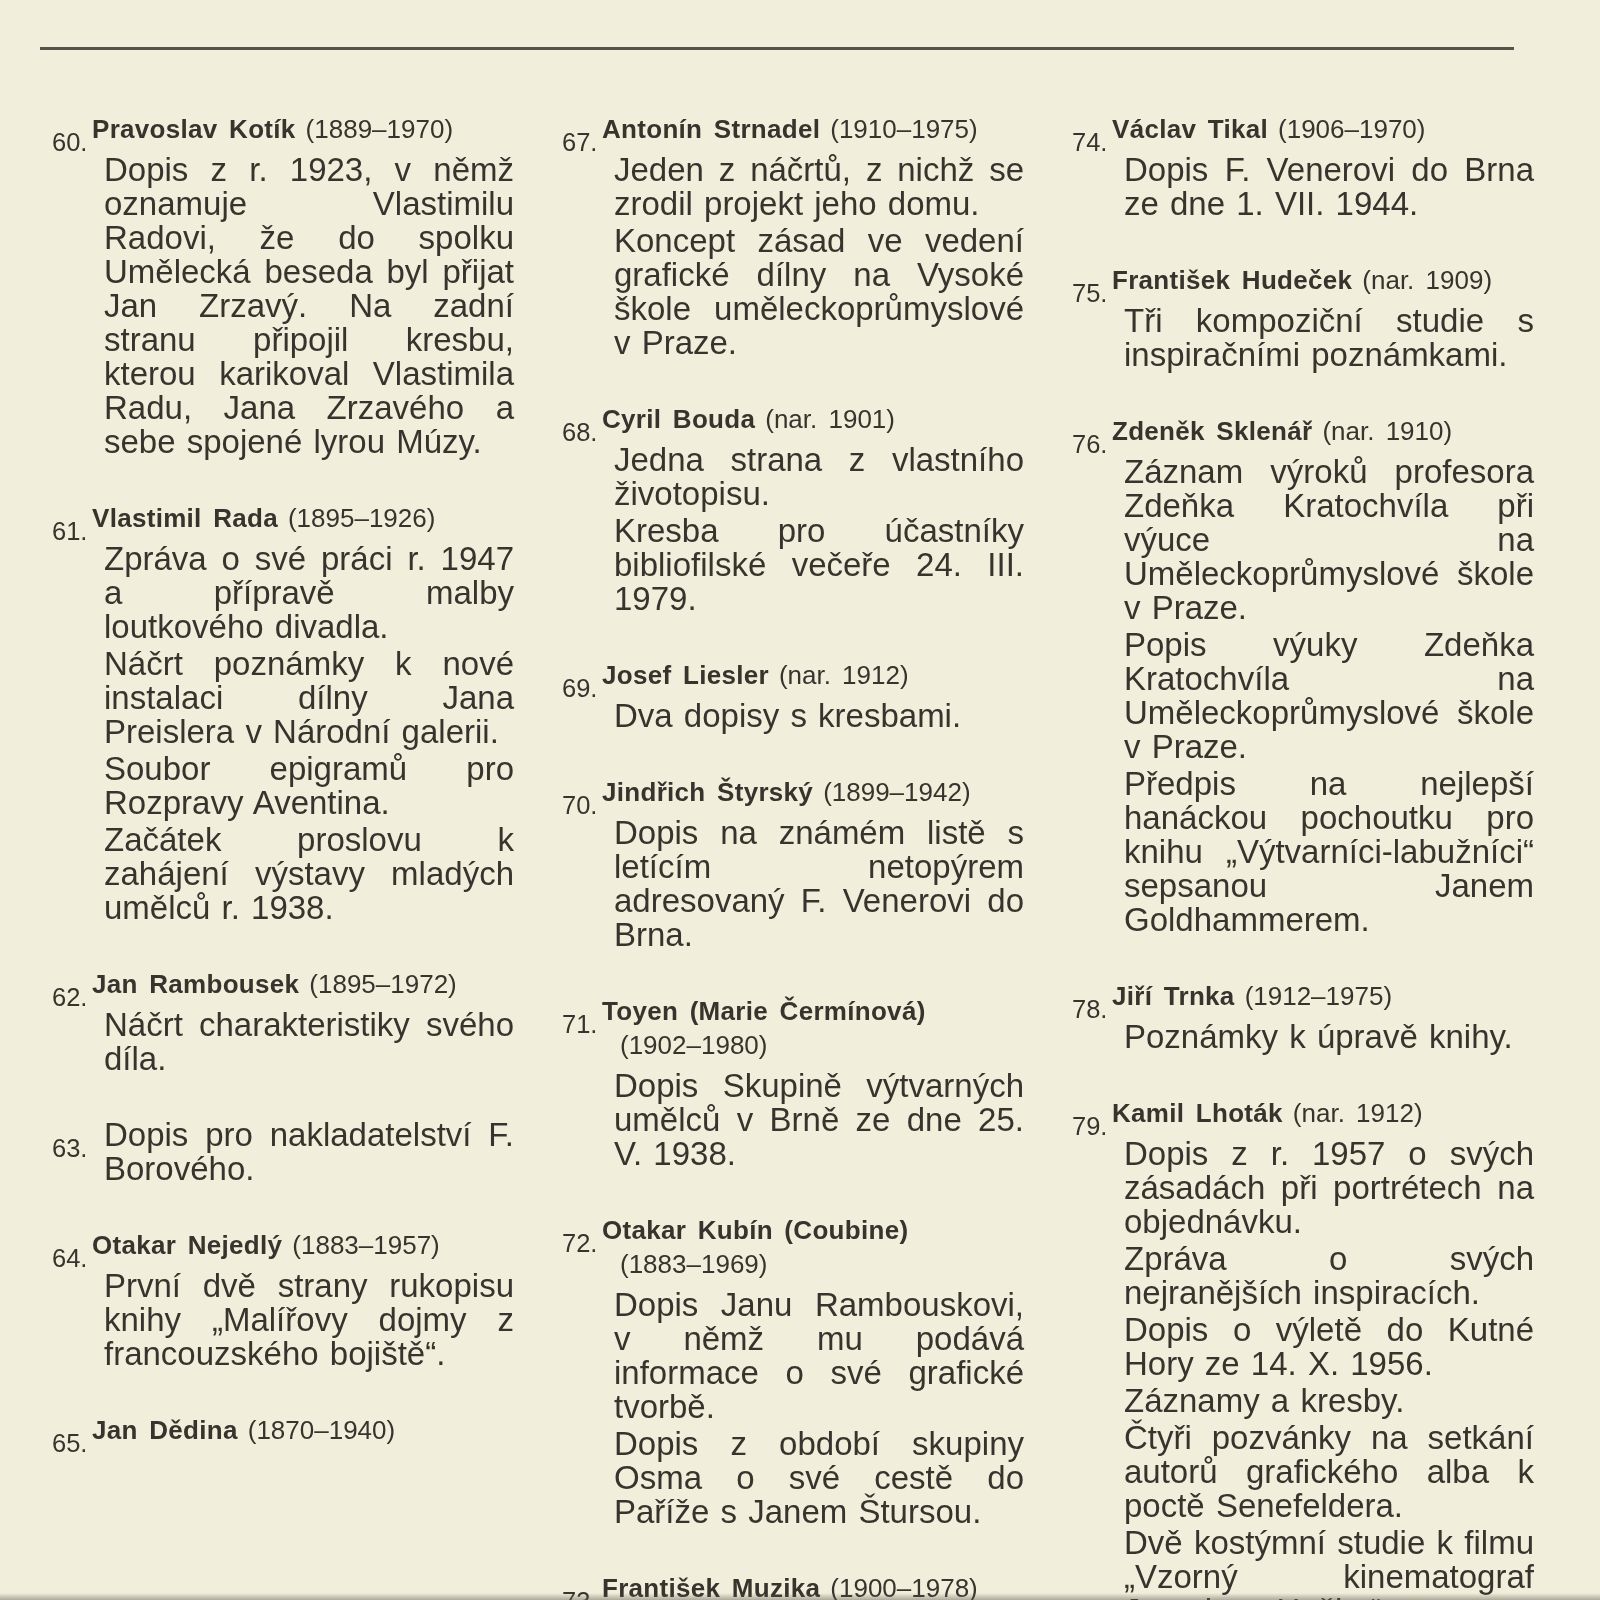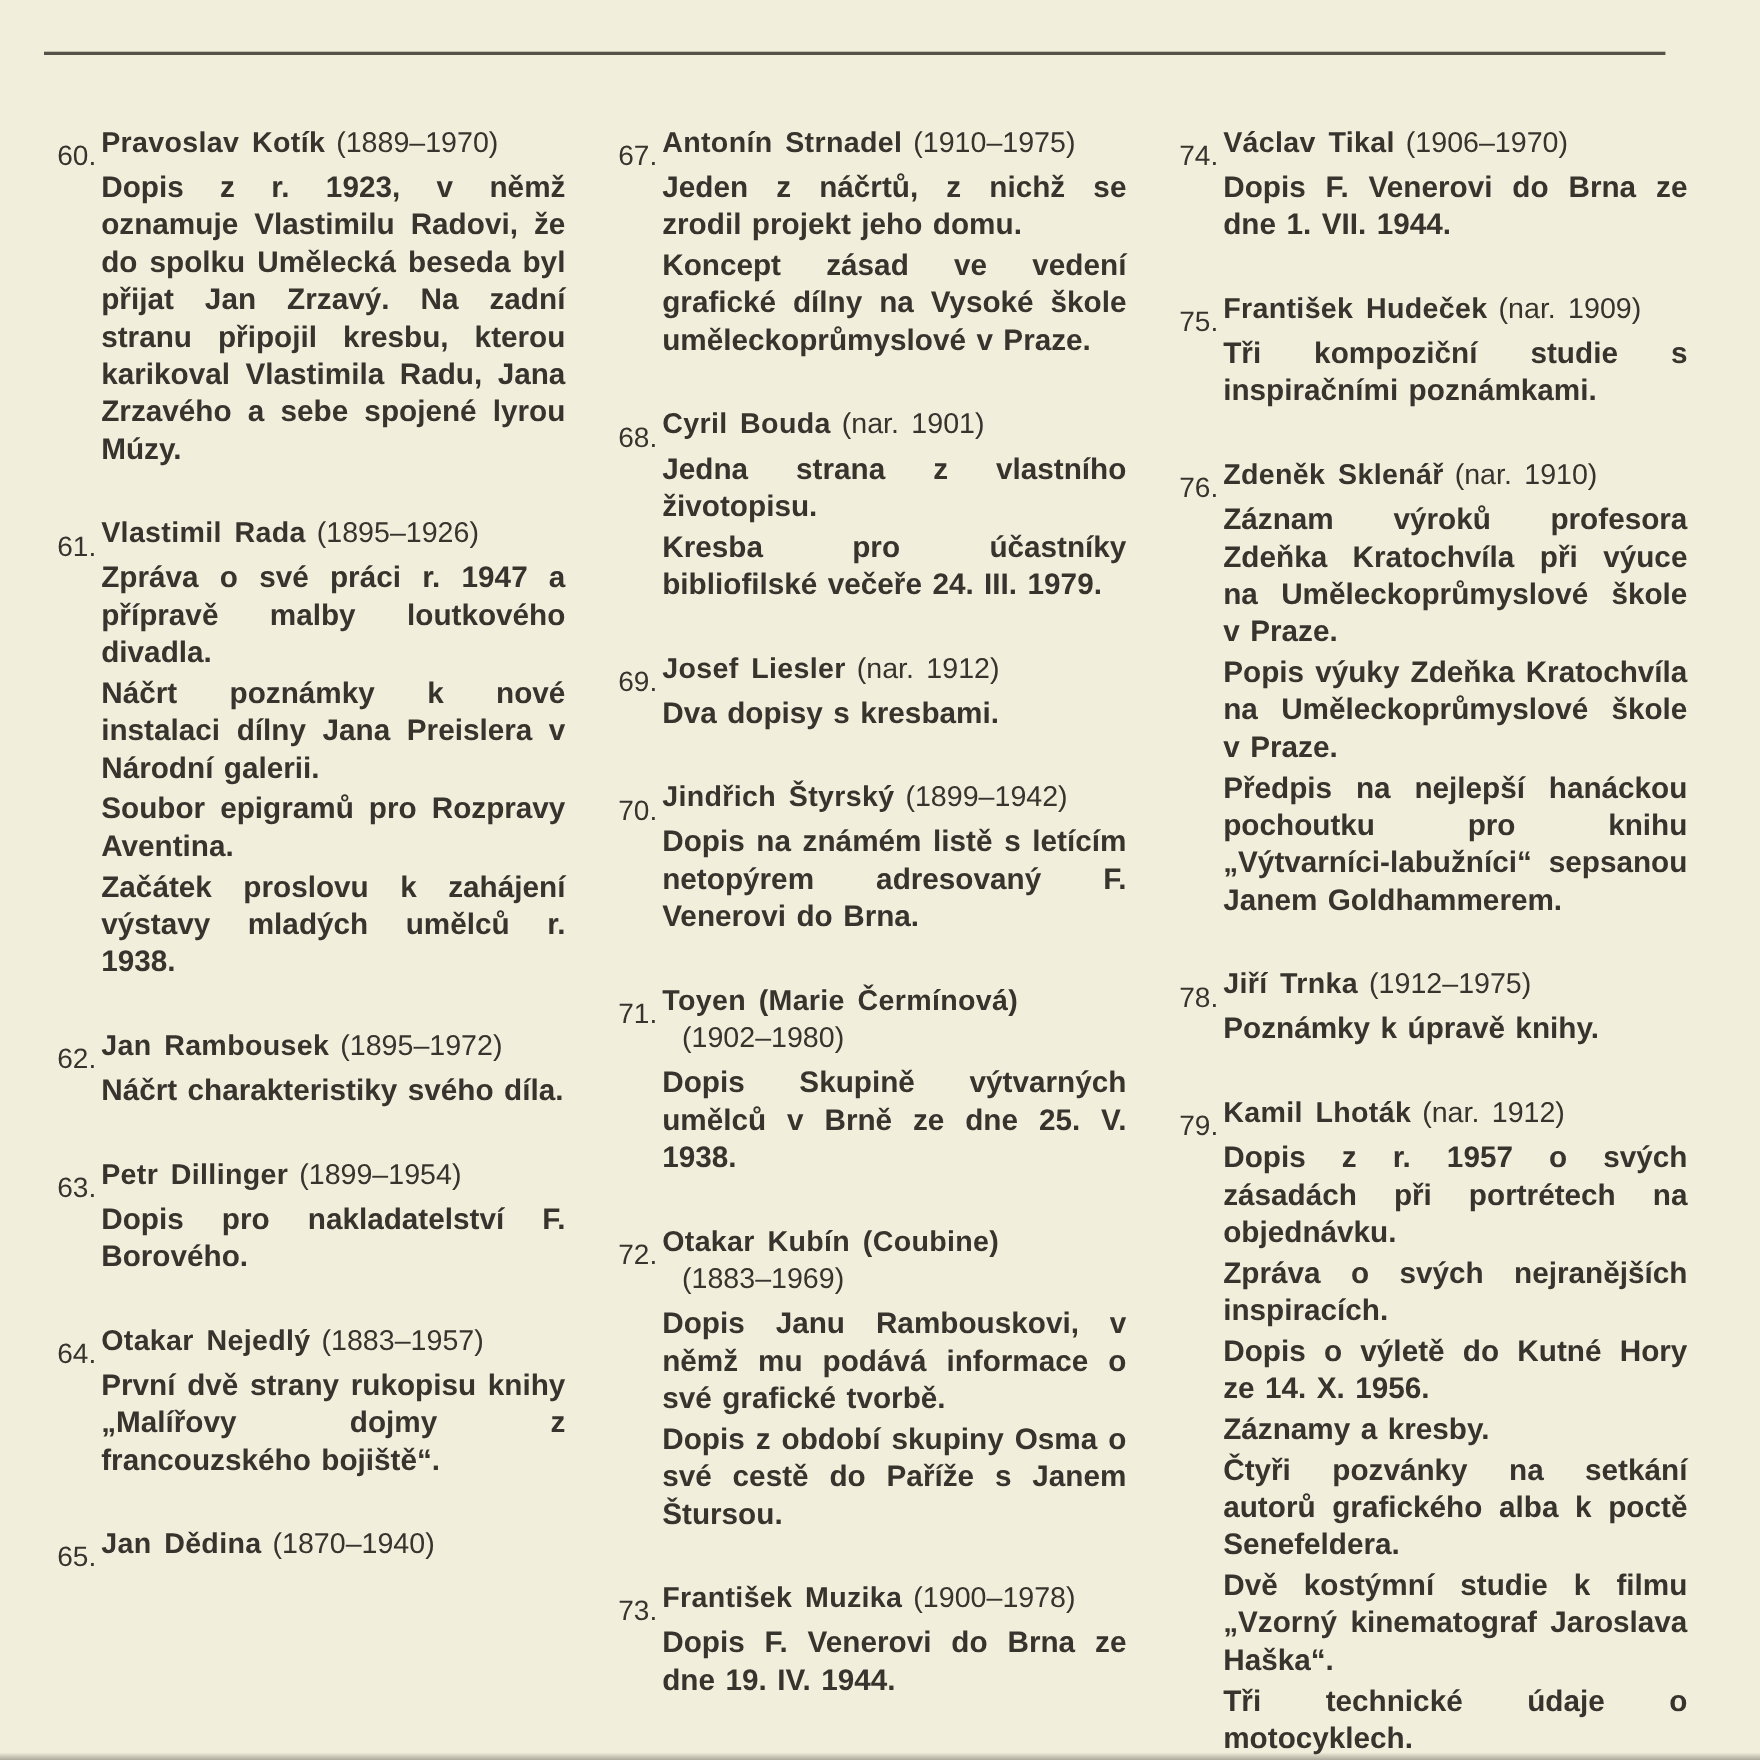--- a/index.html
+++ b/index.html
@@ -54,26 +54,25 @@
     line-height: 34px;
     word-spacing: 4px;
   }
   .entry-name {
     font-weight: bold;
     letter-spacing: 0.3px;
   }
   .entry-dates { margin-left: 10px; }
   .entry-dates.block { display: block; margin-left: 18px; }
   .para {
-    margin: 0 0 3px 0;
-    font-size: 27px;
+    margin: 0 0 3px 12px;
+    font-size: 33px;
     line-height: 34px;
     text-align: justify;
     word-spacing: 2px;
-    font-weight: bold;
   }
   .para:last-child { margin-bottom: 0; }
   .bottom-edge {
     position: absolute;
     left: 0;
     bottom: 0;
     width: 100%;
     height: 7px;
     background: linear-gradient(to bottom, rgba(90,86,75,0), rgba(90,86,75,0.45));
   }
@@ -104,21 +103,20 @@
   </article>
       <article class="entry">
     <span class="entry-number">62.</span>
     <h3 class="entry-heading"><span class="entry-name">Jan Rambousek</span><span class="entry-dates">(1895–1972)</span></h3>
     <div class="entry-body">
           <p class="para">Náčrt charakteristiky svého díla.</p>
         </div>
   </article>
       <article class="entry">
     <span class="entry-number">63.</span>
-    <h3 class="entry-heading"><span class="entry-name">Petr Dillinger</span><span class="entry-dates">(1899–1954)</span></h3>
     <div class="entry-body">
           <p class="para">Dopis pro nakladatelství F. Borového.</p>
         </div>
   </article>
       <article class="entry">
     <span class="entry-number">64.</span>
     <h3 class="entry-heading"><span class="entry-name">Otakar Nejedlý</span><span class="entry-dates">(1883–1957)</span></h3>
     <div class="entry-body">
           <p class="para">První dvě strany rukopisu knihy „Malířovy dojmy z francouzského bojiště“.</p>
         </div>

